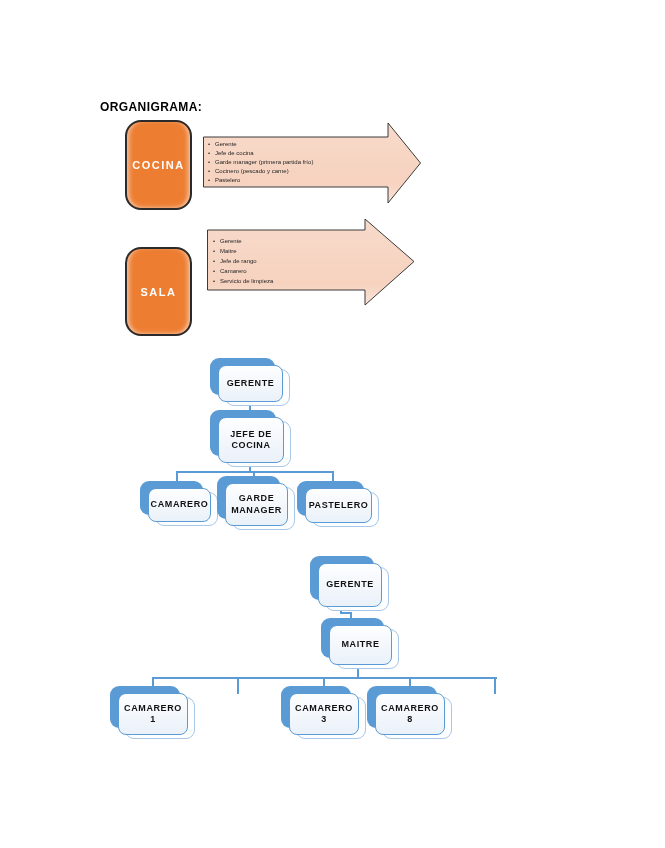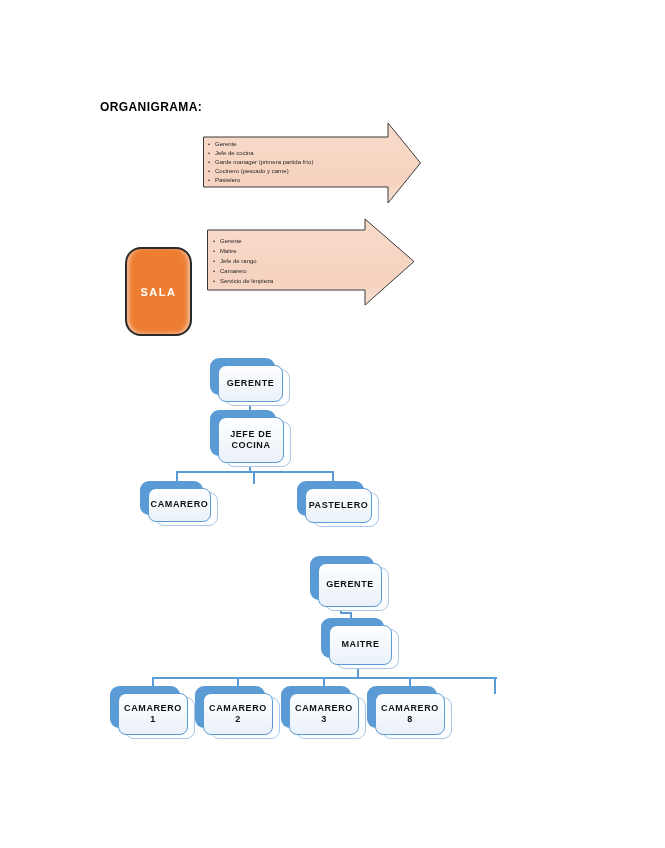--- a/index.html
+++ b/index.html
@@ -94,20 +94,23 @@
   .c2-s4 { left:409px; top:677px; width:2px; height:17px; }
   .c2-s5 { left:494px; top:677px; width:2px; height:17px; }
 </style>
 </head>
 <body>
 
 <div class="page">
 
   <div class="title">ORGANIGRAMA:</div>
 
+  <div class="pill cocina">
+    <span>COCINA</span>
+  </div>
   <svg class="arrow-svg a1" width="219" height="82" viewBox="0 0 219 82">
     <defs>
       <linearGradient id="agrad" x1="0" y1="0" x2="0" y2="1">
         <stop offset="0" stop-color="#F8DACA"></stop>
         <stop offset="0.75" stop-color="#F6D2BF"></stop>
         <stop offset="1" stop-color="#FAE3D6"></stop>
       </linearGradient>
     </defs>
     <polygon points="0.5,15 185,15 185,1 217.5,41 185,81 185,65 0.5,65" fill="url(#agrad)" stroke="#3A3A3A" stroke-width="1"></polygon>
   </svg>
@@ -148,20 +151,25 @@
   <div class="node n-jefe">
     <div class="lghost"></div>
     <div class="lblue"></div>
     <div class="box">JEFE DE COCINA</div>
   </div>
   <div class="node n-coc">
     <div class="lghost"></div>
     <div class="lblue"></div>
     <div class="box">CAMARERO</div>
   </div>
+  <div class="node n-gar">
+    <div class="lghost"></div>
+    <div class="lblue"></div>
+    <div class="box">GARDE MANAGER</div>
+  </div>
   <div class="node n-pas">
     <div class="lghost"></div>
     <div class="lblue"></div>
     <div class="box">PASTELERO</div>
   </div>
 
   <div class="conn c2-v1"></div>
   <div class="conn c2-e"></div>
   <div class="conn c2-v2"></div>
   <div class="conn c2-v3"></div>
@@ -180,25 +188,20 @@
   <div class="node n-mai">
     <div class="lghost"></div>
     <div class="lblue"></div>
     <div class="box">MAITRE</div>
   </div>
   <div class="node n-c1">
     <div class="lghost"></div>
     <div class="lblue"></div>
     <div class="box">CAMARERO 1</div>
   </div>
-  <div class="node n-c2">
-    <div class="lghost"></div>
-    <div class="lblue"></div>
-    <div class="box">CAMARERO 2</div>
-  </div>
   <div class="node n-c3">
     <div class="lghost"></div>
     <div class="lblue"></div>
     <div class="box">CAMARERO 3</div>
   </div>
   <div class="node n-c4">
     <div class="lghost"></div>
     <div class="lblue"></div>
     <div class="box">CAMARERO 8</div>
   </div>

